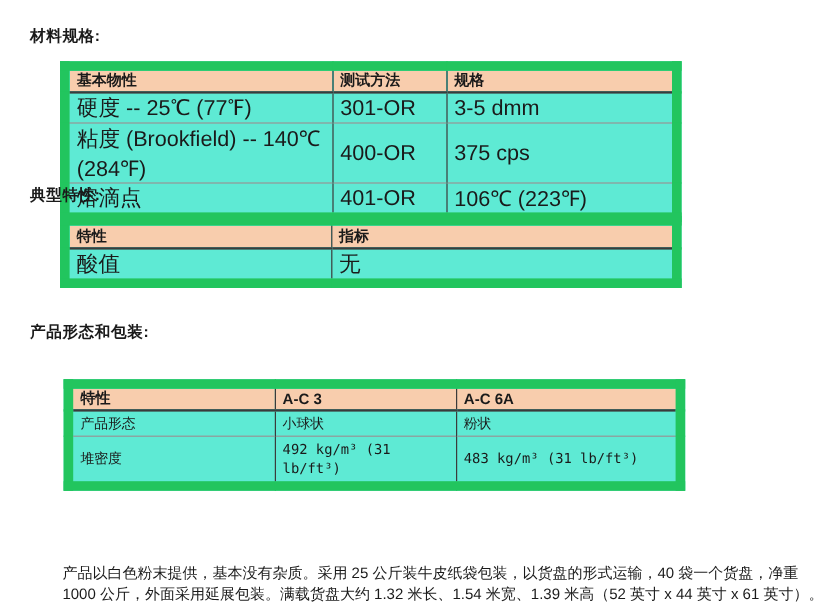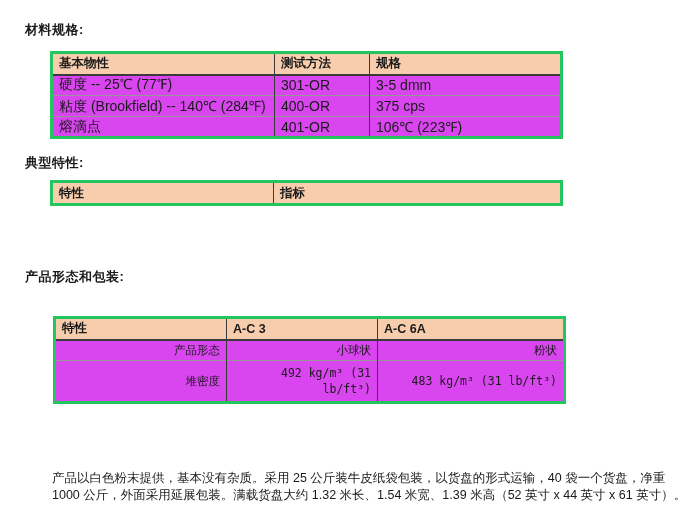--- a/index.html
+++ b/index.html
@@ -25,39 +25,39 @@
     white-space: nowrap;
   }
   #title-material   { top: 21px; }
   #title-typical    { top: 154px; }
   #title-packaging  { top: 268px; }
 
   table.spec {
     position: absolute;
     border-collapse: collapse;
     table-layout: fixed;
-    border: 3px solid #22c55e;
-    background: #d946ef;
+    border: 8px solid #22c55e;
+    background: #5eead4;
   }
   #table-material  { left: 50px; top: 51px;  width: 510px; }
   #table-typical   { left: 50px; top: 180px; width: 510px; }
   #table-packaging { left: 53px; top: 316px; width: 510px; }
 
   table.spec th {
     background: #F8CDAD;
     font-weight: bold;
     text-align: left;
     font-size: 12.5px;
     padding: 0 6px;
     border-bottom: 2px solid #3b3b3b;
     overflow: hidden;
     white-space: nowrap;
   }
   table.spec td {
-    font-size: 14px;
+    font-size: 18px;
     padding: 0 6px;
     border-top: 1px solid #969696;
     overflow: hidden;
     vertical-align: middle;
   }
   table.spec th + th,
   table.spec td + td {
     border-left: 1px solid #3b3b3b;
   }
 
@@ -69,21 +69,20 @@
   #table-packaging tbody tr:nth-child(1) { height: 21px; }
   #table-packaging tbody tr:nth-child(2) { height: 42px; }
   #table-packaging tbody tr:nth-child(3) { height: 24px; }
 
   
   #table-packaging tbody td {
     font-family: "DejaVu Sans Mono", "Liberation Mono", monospace;
     font-size: 11.5px;
     white-space: pre-line;
     line-height: 16px;
-    text-align: right;
   }
 
   .footer-paragraph {
     position: absolute;
     left: 52px;
     top: 470px;
     font-size: 12.5px;
     line-height: 17px;
   }
   .footer-paragraph .line { white-space: nowrap; }
@@ -134,20 +133,24 @@
       <col style="width:222px">
         <col style="width:288px">
     </colgroup>
     <thead>
       <tr>
         <th>特性</th>
         <th>指标</th>
       </tr>
     </thead>
     <tbody>
+      <tr>
+        <td>酸值</td>
+        <td>无</td>
+      </tr>
     </tbody>
   </table>
 
   <h2 id="title-packaging" class="section-title">产品形态和包装:</h2>
 
   <table id="table-packaging" class="spec">
     <colgroup>
       <col style="width:172px">
         <col style="width:151px">
         <col style="width:187px">

